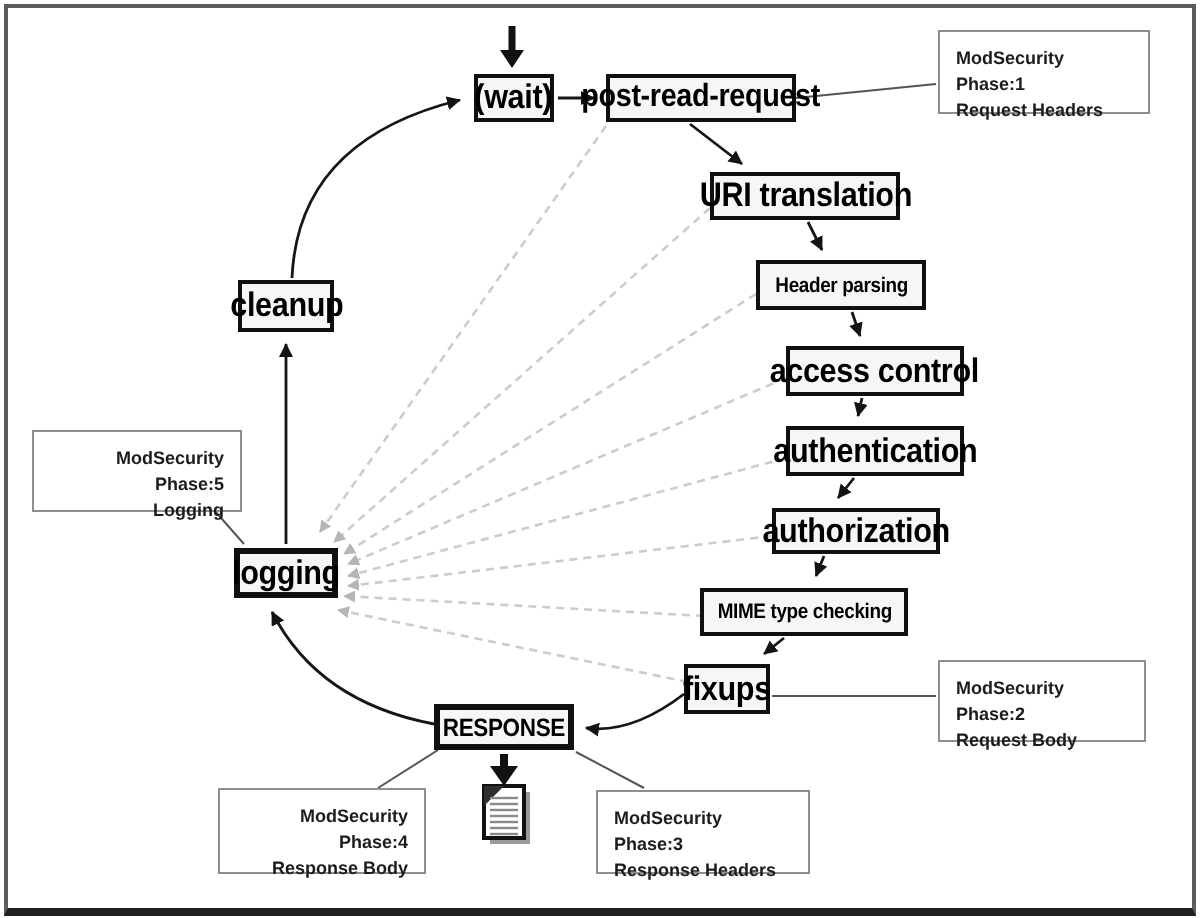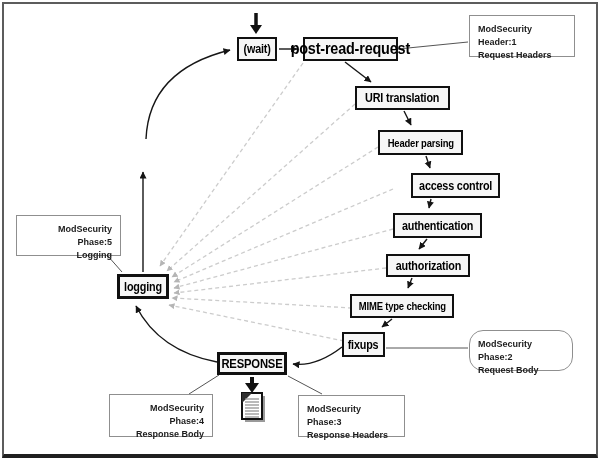--- a/index.html
+++ b/index.html
@@ -9,21 +9,21 @@
   }
   #frame{
     position:absolute;left:2px;top:2px;right:2px;bottom:1px;
     border:2px solid #5c5c5c;border-bottom:4px solid #1f1f1f;
     pointer-events:none;
   }
   #wires{position:absolute;left:0;top:0;width:600px;height:459px;}
   .node{
     position:absolute;display:flex;align-items:center;justify-content:center;
     background:#f6f6f6;border:2px solid #101010;color:#000;
-    font-weight:bold;font-size:12px;white-space:nowrap;box-sizing:border-box;
+    font-weight:bold;font-size:17px;white-space:nowrap;box-sizing:border-box;
   }
   .node .lbl{display:inline-block;transform:scaleX(0.9);letter-spacing:-0.2px;}
   .node.heavy{border-width:3px;}
   .callout{
     position:absolute;background:#fff;border:1px solid #8f8f8f;color:#1c1c1c;
     font-weight:bold;font-size:9px;line-height:13px;box-sizing:border-box;
     padding:7px 8px 0 8px;
   }
   .callout.right{text-align:right;}
   #doc-icon{position:absolute;left:238px;top:391px;width:32px;height:34px;}
@@ -102,21 +102,21 @@
   </div>
 
   <div class="node" style="left:355px;top:86px;width:95px;height:24px;">
     <span class="lbl">URI translation</span>
   </div>
 
   <div class="node" style="left:378px;top:130px;width:85px;height:25px;font-size:10.5px;text-align:center;">
     <span class="lbl">Header parsing</span>
   </div>
 
-  <div class="node" style="left:393px;top:173px;width:89px;height:25px;margin-left:18px;">
+  <div class="node" style="left:393px;top:173px;width:89px;height:25px;">
     <span class="lbl">access control</span>
   </div>
 
   <div class="node" style="left:393px;top:213px;width:89px;height:25px;">
     <span class="lbl">authentication</span>
   </div>
 
   <div class="node" style="left:386px;top:254px;width:84px;height:23px;">
     <span class="lbl">authorization</span>
   </div>
@@ -130,27 +130,30 @@
   </div>
 
   <div class="node heavy" style="left:217px;top:352px;width:70px;height:23px;font-size:12.5px;">
     <span class="lbl">RESPONSE</span>
   </div>
 
   <div class="node heavy" style="left:117px;top:274px;width:52px;height:25px;">
     <span class="lbl">logging</span>
   </div>
 
+  <div class="node" style="left:119px;top:140px;width:48px;height:26px;">
+    <span class="lbl">cleanup</span>
+  </div>
 
   <div class="callout" style="left:469px;top:15px;width:106px;height:42px;">
-    <div>ModSecurity Header:1</div>
+    <div>ModSecurity Phase:1</div>
     <div>Request Headers</div>
   </div>
 
-  <div class="callout" style="left:469px;top:330px;width:104px;height:41px;border-radius:14px;">
+  <div class="callout" style="left:469px;top:330px;width:104px;height:41px;">
     <div>ModSecurity Phase:2</div>
     <div>Request Body</div>
   </div>
 
   <div class="callout" style="left:298px;top:395px;width:107px;height:42px;">
     <div>ModSecurity Phase:3</div>
     <div>Response Headers</div>
   </div>
 
   <div class="callout right" style="left:109px;top:394px;width:104px;height:43px;">

